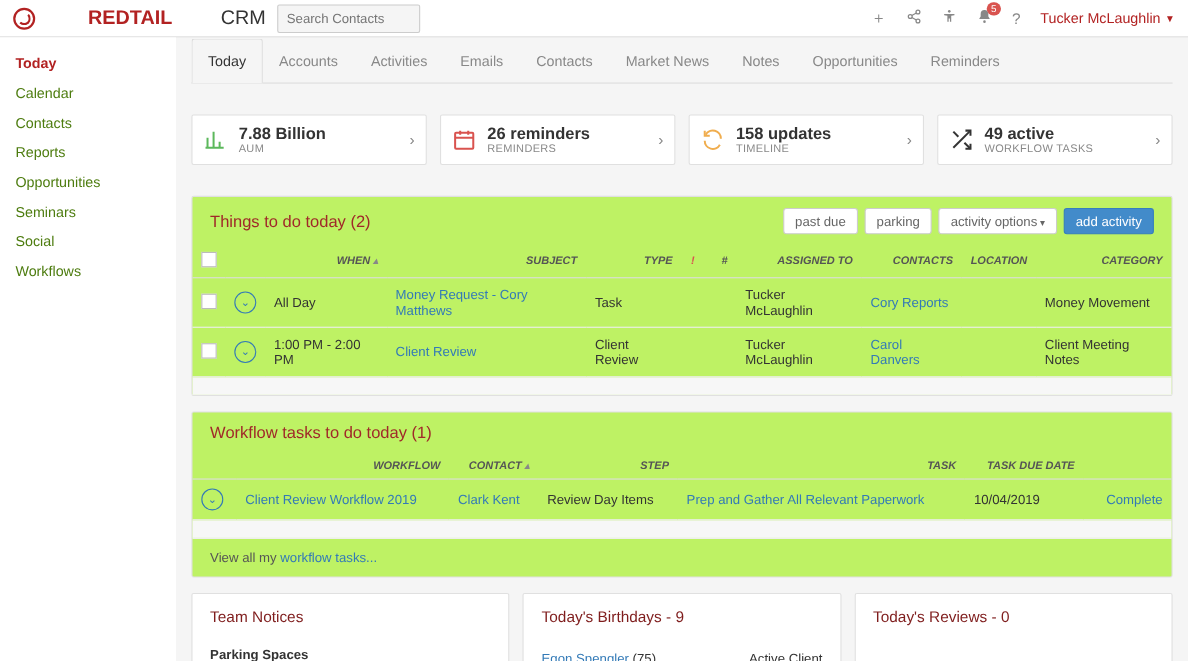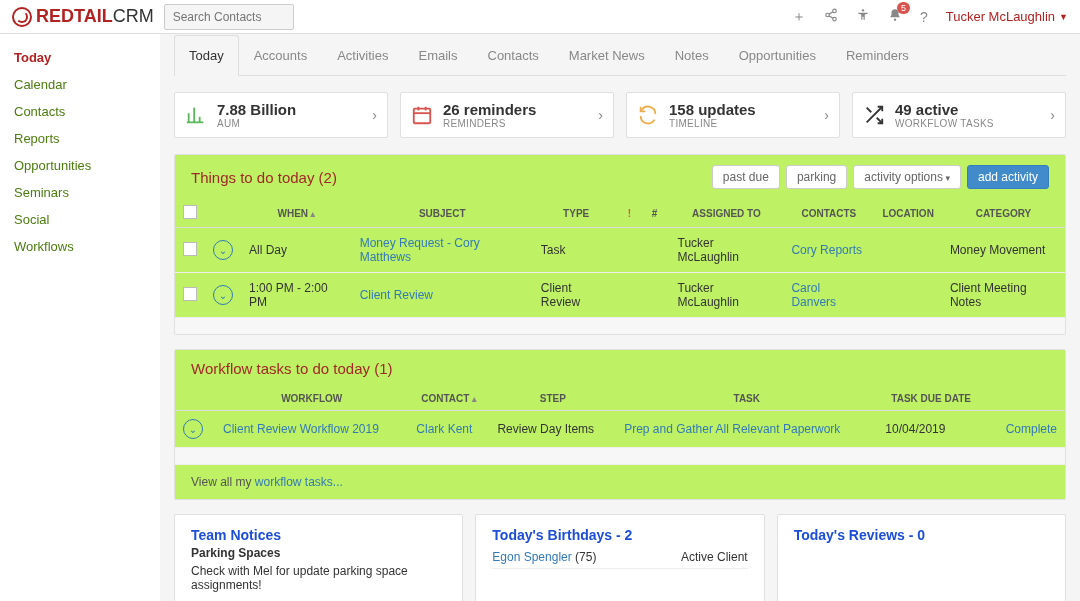--- a/index.html
+++ b/index.html
@@ -1,21 +1,21 @@
 <!DOCTYPE html>
 <html><head>
 <meta charset="utf-8">
 <style>
 * { box-sizing: border-box; margin: 0; padding: 0; }
 body { font-family: "Helvetica Neue", Arial, sans-serif; font-size: 13px; color: #333; background: #f5f5f5; }
 a { text-decoration: none; }
 
 
 .top-header { display: flex; align-items: center; background: #fff; border-bottom: 1px solid #ddd; height: 34px; padding: 0 12px; }
-.logo { display:flex; align-items:center; font-size: 18px; font-weight: 500; color:#333; }
+.logo { display:flex; align-items:center; font-size: 18px; font-weight: 500; color:#333;gap:44px; }
 .logo .redtail { color:#b22222; font-weight:700; }
 .logo-icon { width:20px; height:20px; border:2px solid #b22222; border-radius:50%; margin-right:4px; display:flex; align-items:center; justify-content:center; }
 .logo-icon::before { content:""; width:8px; height:8px; border:2px solid #b22222; border-radius:50%; border-top-color:transparent; border-left-color:transparent; }
 .search-box { margin-left: 10px; }
 .search-box input { border:1px solid #ccc; border-radius:2px; background:#f5f5f5; padding:5px 8px; width:130px; font-size:12px; }
 .header-right { margin-left:auto; display:flex; align-items:center; gap:18px; color:#888; }
 .header-icon { cursor:pointer; font-size:14px; position:relative; }
 .badge-count { position:absolute; top:-6px; right:-8px; background:#d9534f; color:#fff; font-size:9px; border-radius:8px; padding:1px 4px; }
 .user-menu { color:#b22222; font-size:13px; cursor:pointer; display:flex; align-items:center; gap:4px; }
 
@@ -27,54 +27,54 @@
 .sidebar a.active { color:#b22222; font-weight:700; }
 
 .main { flex:1; padding:0 14px 14px 14px; }
 
 
 .tabs { display:flex; border-bottom:1px solid #ddd; margin-top:0; }
 .tabs .tab { padding:12px 14px; color:#888; font-size:13px; cursor:pointer; border:1px solid transparent; border-bottom:none; position:relative; top:1px; }
 .tabs .tab.active { background:#f5f5f5; border:1px solid #ddd; border-bottom:1px solid #f5f5f5; color:#333; border-radius:3px 3px 0 0; }
 
 
-.stat-cards { display:flex; gap:12px; margin:16px 0;justify-content:flex-end; }
+.stat-cards { display:flex; gap:12px; margin:28px 0;justify-content:flex-end; }
 .stat-card { flex:1; background:#fff; border:1px solid #e0e0e0; border-radius:2px; padding:8px 10px; display:flex; align-items:center; gap:10px; cursor:pointer; }
 .stat-card .ic { width:22px; height:22px; display:flex; align-items:center; justify-content:center; }
 .stat-card .ic svg { width:22px; height:22px; }
 .stat-card .body { flex:1; }
 .stat-card .title { font-size:15px; font-weight:700; color:#333; }
 .stat-card .sub { font-size:10px; color:#888; text-transform:uppercase; letter-spacing:0.3px; }
 .stat-card .chev { color:#888; font-size:14px; }
 
 
 .panel { background:#bef264; border:1px solid #e0e0e0; border-radius:2px; margin-bottom:14px; }
 .panel-header { display:flex; align-items:center; padding:10px 16px; }
 .panel-title { color:#a02929; font-size:15px; }
 .panel-actions { margin-left:auto; display:flex; gap:6px; }
 .btn { border:1px solid #ccc; background:#fff; color:#666; font-size:12px; padding:4px 10px; border-radius:3px; cursor:pointer; }
 .btn-primary { background:#428bca; border-color:#357ebd; color:#fff; }
 .btn-dd::after { content:" ▾"; font-size:9px; }
 
 
 table { width:100%; border-collapse:collapse; }
-th { text-align:center; font-size:10px; color:#555; text-transform:uppercase; padding:6px 8px; border-bottom:1px solid #ddd; font-weight:700; }
+th { text-align:right; font-size:10px; color:#555; text-transform:uppercase; padding:6px 8px; border-bottom:1px solid #ddd; font-weight:700;font-style:italic; }
 th.sorted::after { content:" ▴"; font-size:9px; color:#888; }
 td { padding:8px 8px; font-size:12px; border-bottom:1px solid #eee; vertical-align:middle; }
 td .link { color:#337ab7; }
 .chk { width:14px; height:14px; border:1px solid #bbb; background:#fff; display:inline-block; }
 .expand-ic { width:20px; height:20px; border:1px solid #337ab7; border-radius:50%; display:inline-flex; align-items:center; justify-content:center; color:#337ab7; font-size:10px; cursor:pointer; }
 .panel-footer { padding:10px 16px; border-top:1px solid #eee; font-size:12px; color:#555; }
 .panel-footer .link { color:#337ab7; }
 .spacer-row td { height:10px; background:#f7f7f7; border:none; }
 
 
 .bottom-row { display:flex; gap:12px; }
 .bottom-card { flex:1; background:#fff; border:1px solid #e0e0e0; border-radius:2px; padding:12px 16px; }
-.bottom-card h3 { color:#1d4ed8; font-size:14px; font-weight:700; margin-bottom:3px; }
+.bottom-card h3 { color:#7f1d1d; font-size:14px; font-weight:400; margin-bottom:20px; }
 .notice-title { font-size:12px; font-weight:700; margin-bottom:4px; }
 .notice-body { font-size:12px; color:#333; }
 .bd-row { display:flex; justify-content:space-between; border-bottom:1px solid #eee; padding:4px 0; font-size:12px; }
 .bd-row .name { color:#337ab7; }
 .bd-row .age { color:#333; }
 
 .excl-icon { color:#d9534f; font-weight:700; }
 </style>
 </head>
 <body>
@@ -306,21 +306,21 @@
       </div>
     </div>
 
     <div class="bottom-row">
       <div class="bottom-card">
         <h3>Team Notices</h3>
         <div class="notice-title">Parking Spaces</div>
         <div class="notice-body">Check with Mel for update parking space assignments!</div>
       </div>
       <div class="bottom-card">
-        <h3>Today's Birthdays - 2</h3>
+        <h3>Today's Birthdays - 9</h3>
         <div class="bd-row">
           <span><a class="name">Egon Spengler</a> <span class="age">(75)</span></span>
           <span>Active Client</span>
         </div>
 
       </div>
       <div class="bottom-card">
         <h3>Today's Reviews - 0</h3>
       </div>
     </div>

